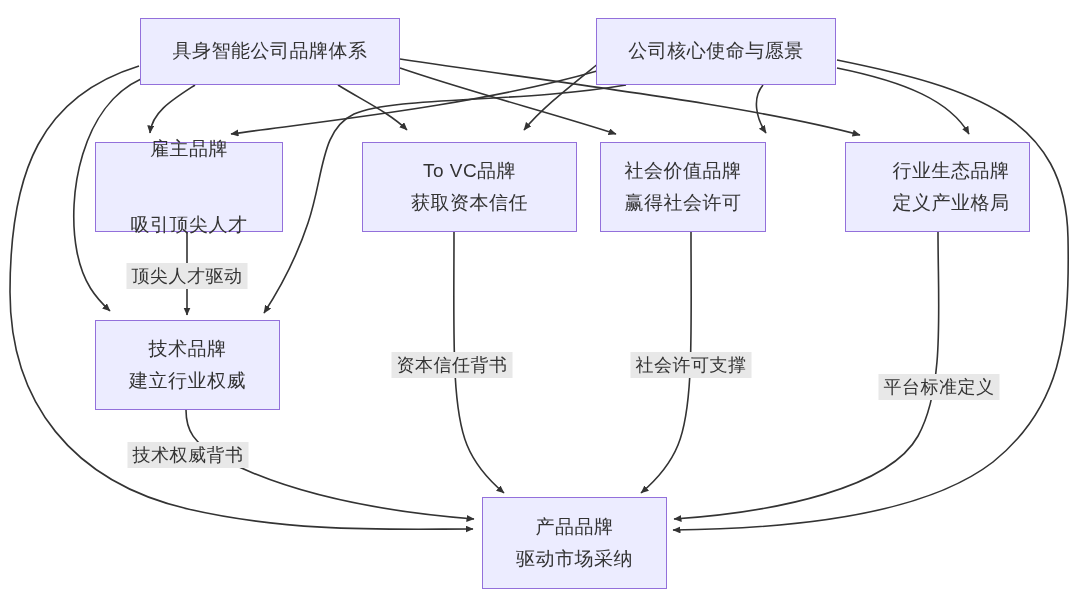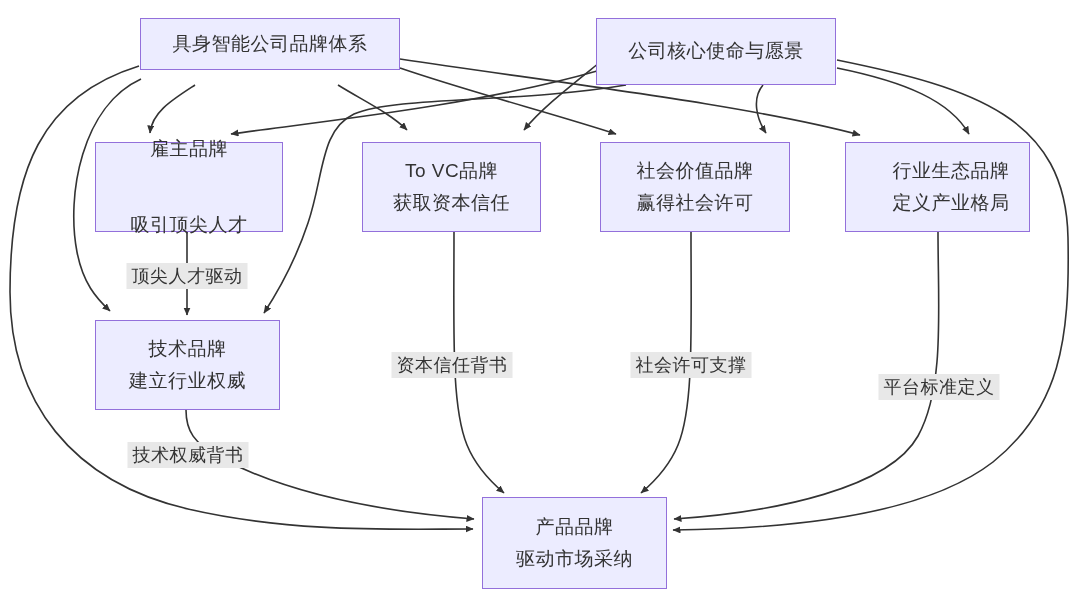--- a/index.html
+++ b/index.html
@@ -67,39 +67,39 @@
     <path class="edge" marker-end="url(#arrow)" d="M837,68 C906,82 950,101 969,134"></path>
     <path class="edge" marker-end="url(#arrow)" d="M626,85 C520,103 396,96 354,114 C320,130 324,176 308,223 C295,262 279,290 264,313"></path>
     <path class="edge" marker-end="url(#arrow)" d="M837,60 C975,88 1066,118 1068,238 C1070,340 1060,408 993,462 C918,520 772,529 673,530"></path>
     <path class="edge" marker-end="url(#arrow)" d="M187,232 L187,315"></path>
     <path class="edge" marker-end="url(#arrow)" d="M454,232 C454,330 451,406 467,445 C476,467 491,482 504,493"></path>
     <path class="edge" marker-end="url(#arrow)" d="M691,232 C691,330 694,406 678,445 C669,467 654,482 641,493"></path>
     <path class="edge" marker-end="url(#arrow)" d="M938,232 C938,308 945,387 918,436 C889,488 777,512 674,519"></path>
     <path class="edge" marker-end="url(#arrow)" d="M186,410 C186,431 194,443 219,457 C291,496 386,512 474,519"></path>
   </svg>
 
-  <div class="node" style="left:140px;top:18px;width:260px;height:52px;">
+  <div class="node" style="left:140px;top:18px;width:260px;height:67px;">
     <span>具身智能公司品牌体系</span>
   </div>
 
   <div class="node" style="left:596px;top:18px;width:240px;height:67px;">
     <span>公司核心使命与愿景</span>
   </div>
 
   <div class="node" style="left:95px;top:142px;width:188px;height:90px;gap:43px;">
     <span>雇主品牌</span>
     <span>吸引顶尖人才</span>
   </div>
 
-  <div class="node" style="left:362px;top:142px;width:179px;height:90px;">
+  <div class="node" style="left:362px;top:142px;width:215px;height:90px;">
     <span>To VC品牌</span>
     <span>获取资本信任</span>
   </div>
 
-  <div class="node" style="left:600px;top:142px;width:190px;height:90px;">
+  <div class="node" style="left:600px;top:142px;width:166px;height:90px;">
     <span>社会价值品牌</span>
     <span>赢得社会许可</span>
   </div>
 
   <div class="node" style="left:845px;top:142px;width:185px;height:90px;padding-left:27px;">
     <span>行业生态品牌</span>
     <span>定义产业格局</span>
   </div>
 
   <div class="node" style="left:95px;top:320px;width:185px;height:90px;">

